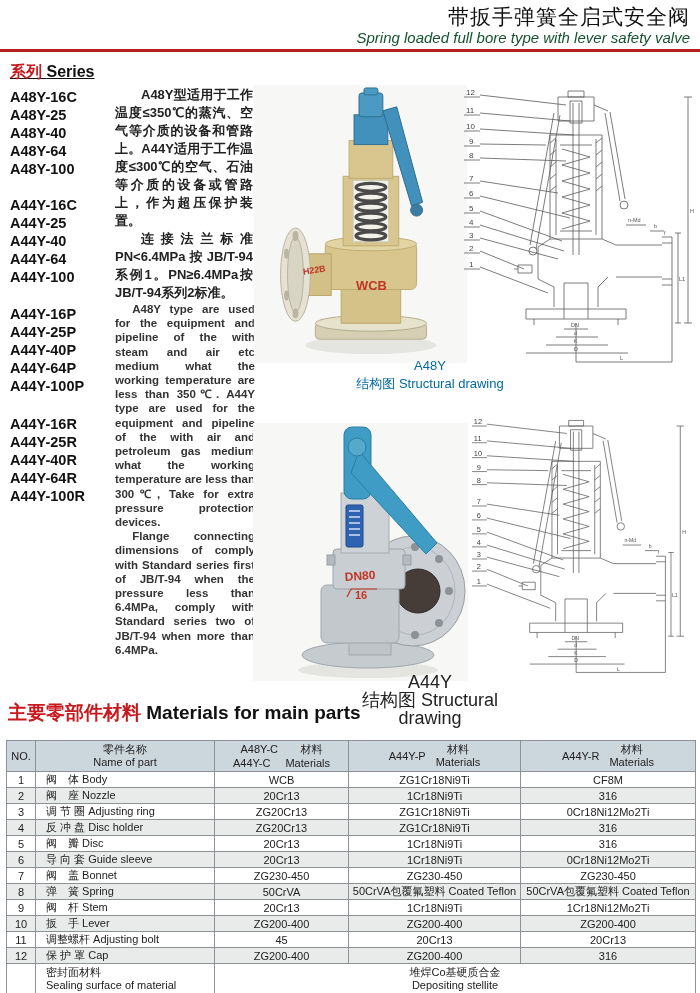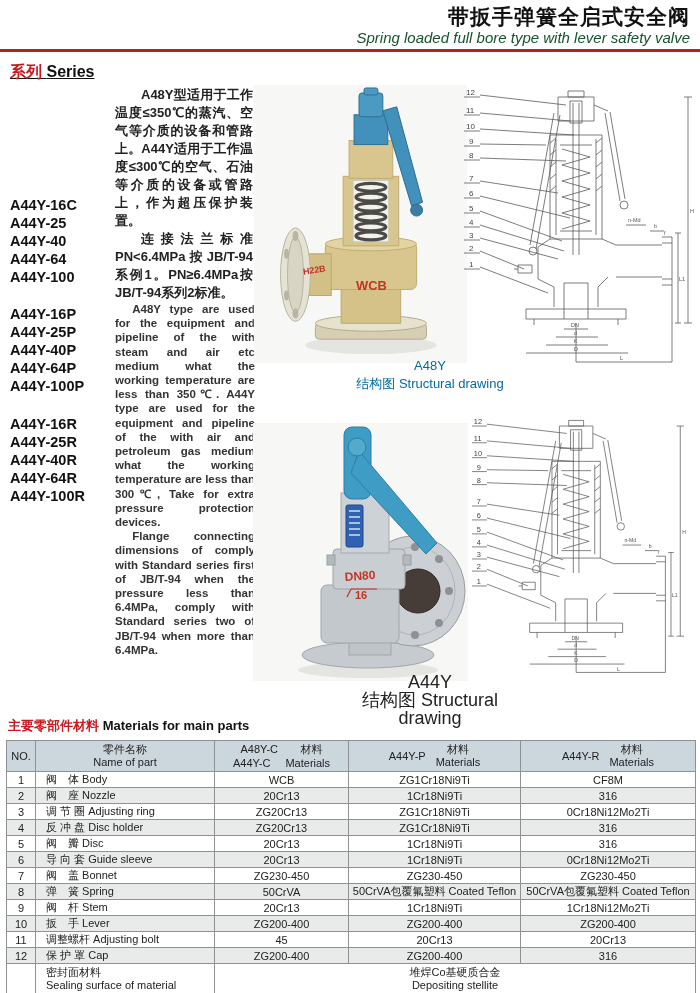--- a/index.html
+++ b/index.html
@@ -1,21 +1,21 @@
 <!DOCTYPE html>
 <html><head>
 <meta charset="utf-8">
 <style>
   html,body{margin:0;padding:0;background:#fff;}
   .page{position:relative;width:700px;height:993px;background:#ffffff;
         font-family:"Liberation Sans",sans-serif;color:#1a1a1a;overflow:hidden;}
   .abs{position:absolute;}
 
   
-  .title-cn{top:3px;right:10px;font-size:21px;font-weight:bold;letter-spacing:1px;color:#111;}
+  .title-cn{top:3px;right:10px;font-size:21px;font-weight:normal;letter-spacing:1px;color:#111;}
   .title-en{top:29px;right:10px;font-size:15px;color:#14532d;font-style:italic;}
   .rule{top:49px;left:0;width:700px;height:3px;background:#b62025;}
 
   
   .series-heading{top:62px;left:10px;font-size:16px;font-weight:bold;color:#111;text-decoration:underline;}
   .red{color:#c8191e;}
   .series-group{position:absolute;left:10px;}
   .series-item{font-size:14.5px;font-weight:bold;line-height:18px;color:#111;white-space:nowrap;}
 
   
@@ -32,21 +32,21 @@
   .caption1{top:357px;left:330px;width:200px;text-align:center;font-size:13px;line-height:18px;color:#0369a1;}
   .photo2{top:423px;left:253px;width:215px;height:258px;}
   .drawing2{top:413px;left:458px;width:240px;height:265px;}
   .caption2{top:673px;left:330px;width:200px;text-align:center;font-size:18px;line-height:18px;color:#222;}
   .fig svg{display:block;width:100%;height:100%;}
   .mark{fill:#c13526;font-weight:bold;font-family:"Liberation Sans",sans-serif;}
   .co{font-size:8px;fill:#444;font-family:"Liberation Sans",sans-serif;}
   .dim{font-size:5.5px;fill:#555;font-family:"Liberation Sans",sans-serif;}
 
   
-  .materials-heading{top:717px;left:8px;font-size:13px;font-weight:bold;color:#111;}
+  .materials-heading{top:700px;left:8px;font-size:19px;font-weight:bold;color:#111;}
   table.materials{position:absolute;top:740px;left:6px;width:689px;border-collapse:collapse;
         table-layout:fixed;font-size:11px;color:#222;}
   table.materials th, table.materials td{border:1px solid #8e9296;padding:0 3px;
         white-space:nowrap;overflow:hidden;text-align:center;vertical-align:middle;}
   table.materials thead th{height:30px;background:#ccd7dd;font-weight:normal;font-size:11px;}
   table.materials tbody td{height:15px;}
   table.materials tbody tr:nth-child(even){background:#e9eaea;}
   .name-cell{text-align:left !important;padding-left:10px !important;}
   .hdr-two{display:flex;justify-content:center;gap:10px;align-items:center;}
   .hdr-stack{display:flex;flex-direction:column;line-height:13px;}
@@ -60,20 +60,27 @@
 <div class="page">
 
   <div class="abs title-cn">带扳手弹簧全启式安全阀</div>
   <div class="abs title-en">Spring loaded full bore type with lever safety valve</div>
   <div class="abs rule"></div>
 
   <div class="abs series-heading">
     <span class="red">系列</span>
     <span>Series</span>
   </div>
+  <div class="series-group" style="top:88px">
+      <div class="series-item">A48Y-16C</div>
+      <div class="series-item">A48Y-25</div>
+      <div class="series-item">A48Y-40</div>
+      <div class="series-item">A48Y-64</div>
+      <div class="series-item">A48Y-100</div>
+    </div>
   <div class="series-group" style="top:196px">
       <div class="series-item">A44Y-16C</div>
       <div class="series-item">A44Y-25</div>
       <div class="series-item">A44Y-40</div>
       <div class="series-item">A44Y-64</div>
       <div class="series-item">A44Y-100</div>
     </div>
   <div class="series-group" style="top:305px">
       <div class="series-item">A44Y-16P</div>
       <div class="series-item">A44Y-25P</div>

